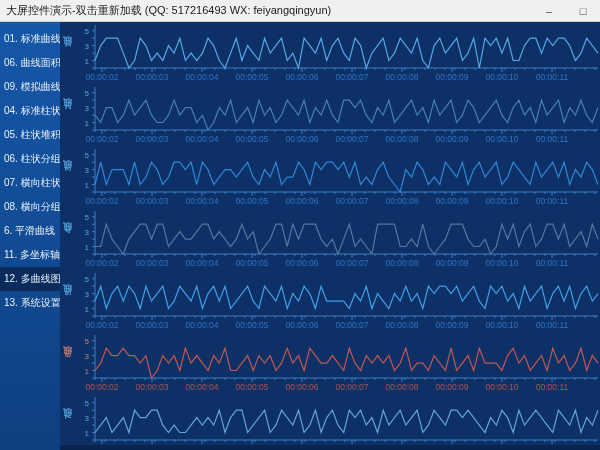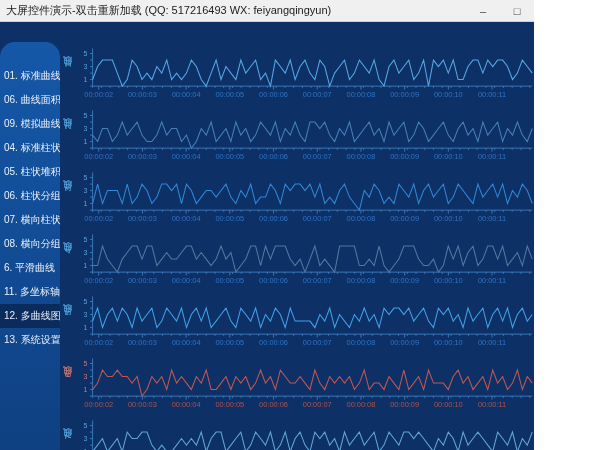--- a/index.html
+++ b/index.html
@@ -1,29 +1,29 @@
 <!DOCTYPE html>
 <html><head>
 <meta charset="utf-8">
 <style>
   * { box-sizing: border-box; margin: 0; padding: 0; }
   html,body { width:600px; height:450px; overflow:hidden; }
   body { font-family: "Liberation Sans", "DejaVu Sans", sans-serif; }
 
-  .window { width:534px; height:450px; display:flex; flex-direction:column; background:#0d3166;gap:20px; }
+  .window { width:600px; height:450px; display:flex; flex-direction:column; background:#0d3166; }
 
   
   .titlebar { height:22px; background:#f0f0f0; display:flex; align-items:center; flex:0 0 22px; border-bottom:1px solid #d0d0d0; }
   .titlebar .title { font-size:11px; color:#1b1b1b; padding-left:6px; flex:1; white-space:nowrap; overflow:hidden; }
   .winbtn { width:34px; height:22px; display:flex; align-items:center; justify-content:center; color:#444; font-size:11px; cursor:default; }
 
   .main { flex:1; display:flex; height:428px; }
 
   
-  .sidebar { width:60px; flex:0 0 60px; background:linear-gradient(#1558a8,#0e3f80); padding-top:22px;border-radius:15px; }
+  .sidebar { width:60px; flex:0 0 60px; background:linear-gradient(#1558a8,#0e3f80); padding-top:5px; }
   .side-item { height:24px; line-height:24px; font-size:10px; color:#eaf1fb; padding-left:4px; white-space:nowrap; overflow:hidden; cursor:pointer; }
   .side-item.selected { background:#0a2b5c; }
 
   
   .panel { flex:1; position:relative; background:#0d3166; overflow:hidden; }
   .chart-row { height:62px; display:flex; }
   .ylabel { width:16px; flex:0 0 16px; height:50px; display:flex; align-items:center; justify-content:center;
             writing-mode:vertical-rl; transform:rotate(180deg); font-size:9px; letter-spacing:1px; }
   .chart-svg { display:block; }
   .bottom-strip { position:absolute; left:0; right:0; bottom:0; height:5px; background:#09244d; }

